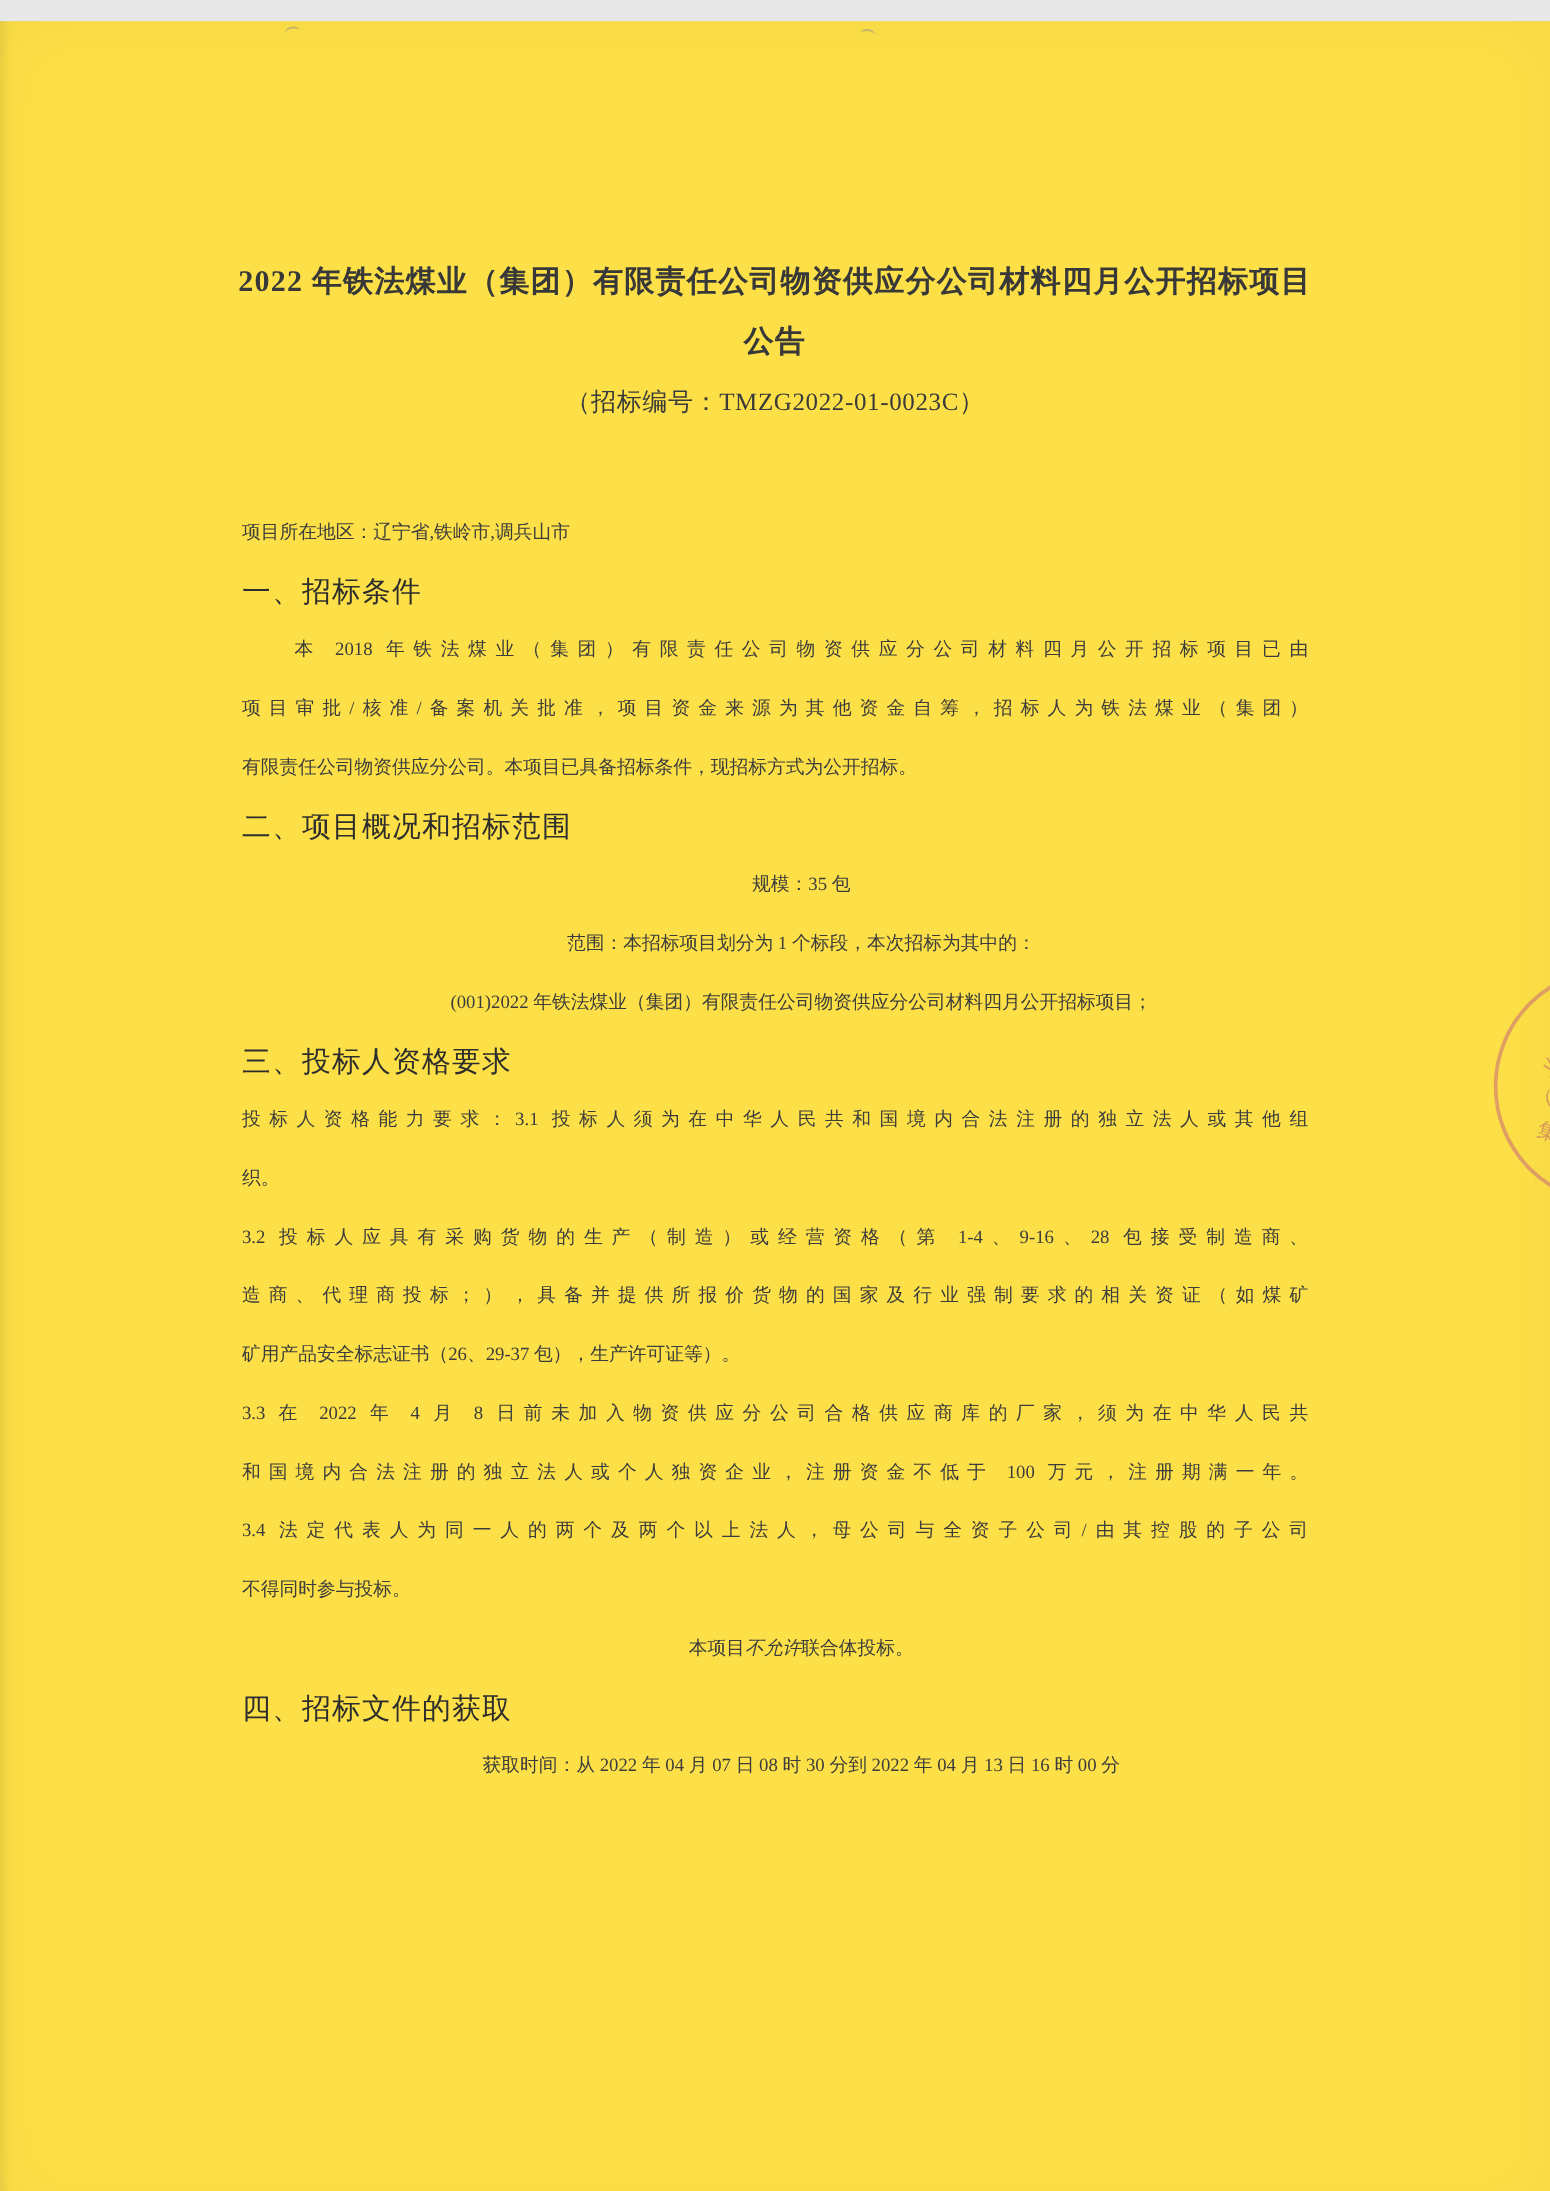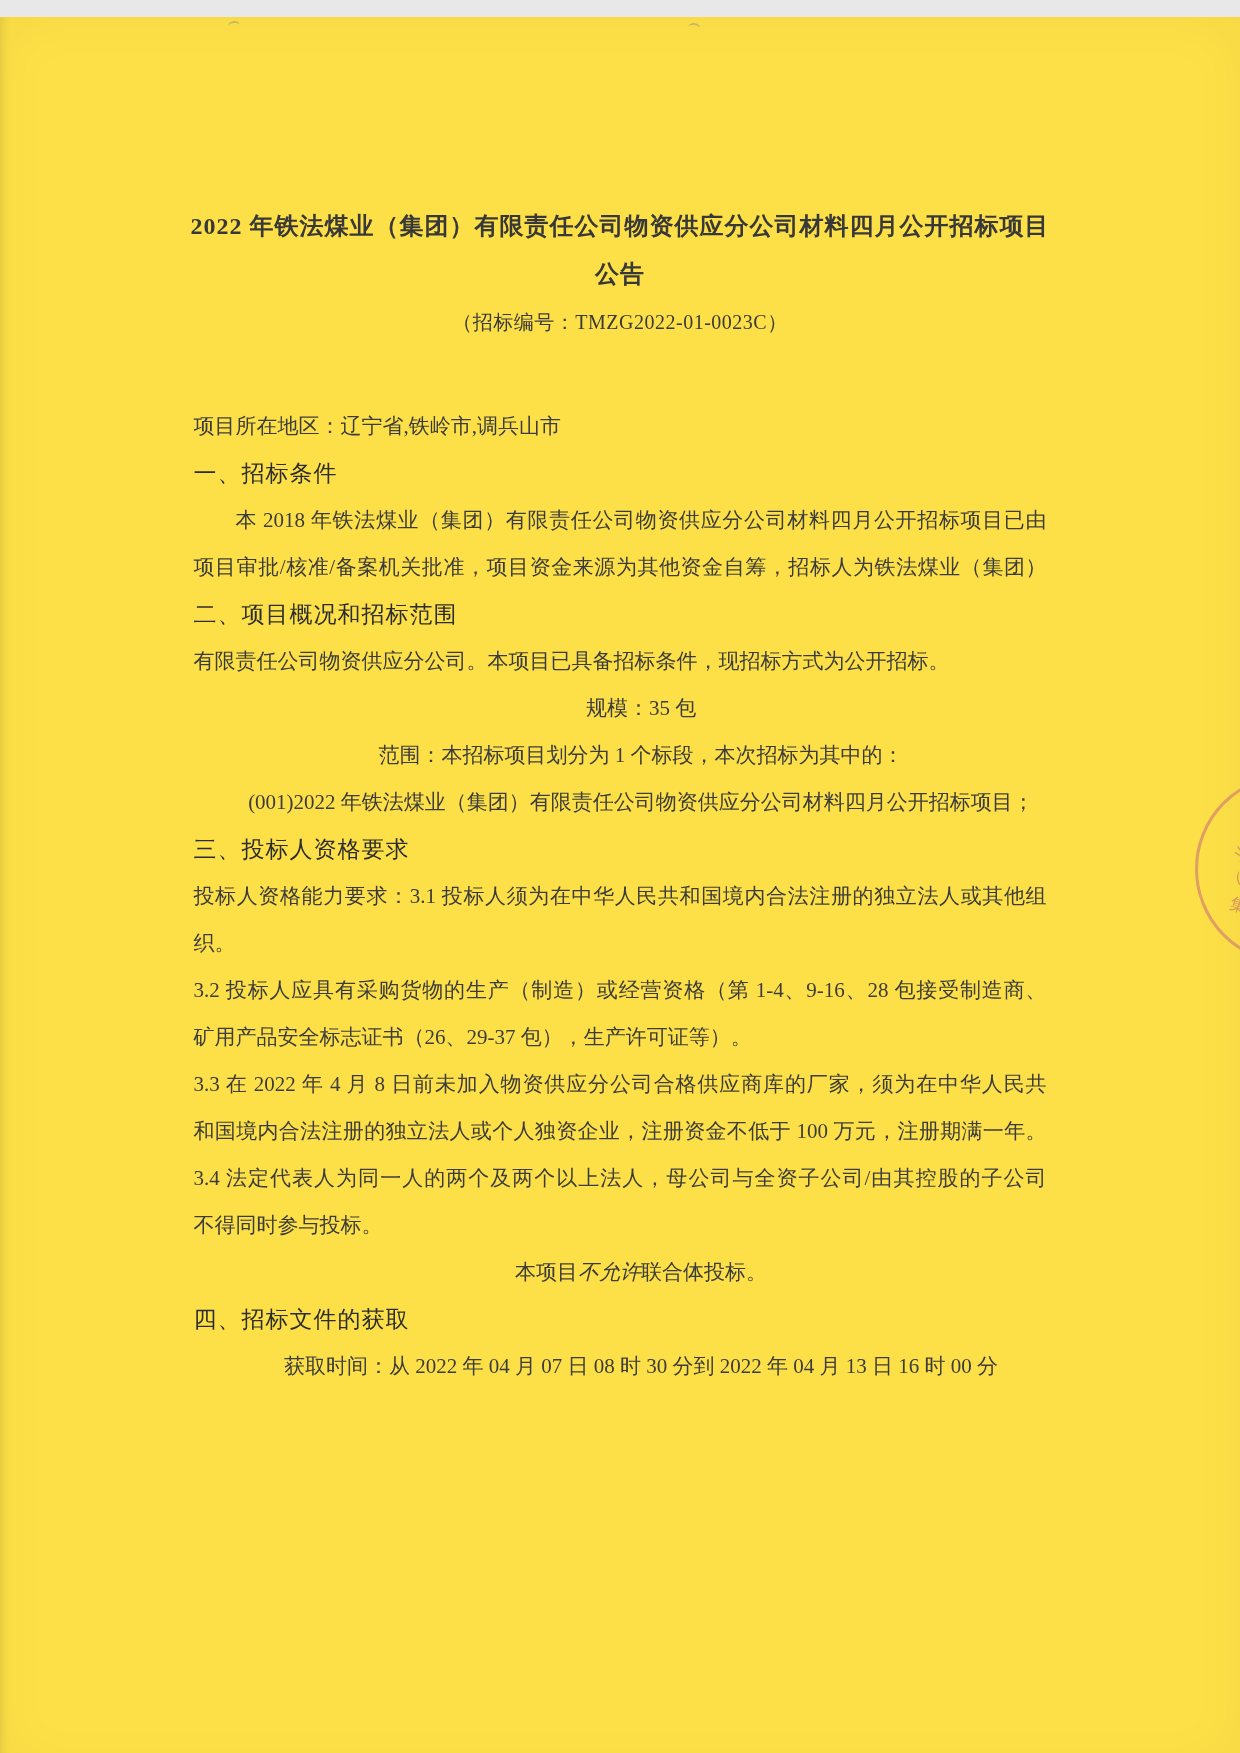--- a/index.html
+++ b/index.html
@@ -23,21 +23,21 @@
   .title-line {
     font-size: 24px; line-height: 48px; height: 48px;
     font-weight: 600; letter-spacing: 1px; color: #383838;
   }
   .subtitle-line {
     font-size: 20px; line-height: 48px; height: 48px;
     font-weight: 500; letter-spacing: 0.5px; color: #3a3a3a;
   }
 
   .body-block { width: 853px; margin: 57px auto 0 auto; }
-  .l { height: 47px; line-height: 47px; font-size: 21px; color: #3c3c3c; }
+  .l { height: 47px; line-height: 47px; font-size: 15px; color: #3c3c3c; }
   .l.fill { text-align: justify; text-align-last: justify; }
   .l.indent { padding-left: 42px; text-align: center; }
   .l.heading {
     font-family: "Liberation Sans", "DejaVu Sans", sans-serif;
     font-weight: 400; font-size: 23px; color: #2d2d2d; letter-spacing: 1px;
   }
   .l em { font-style: italic; }
 
   
   .stamp {
@@ -71,29 +71,30 @@
     <div class="title-line">2022 年铁法煤业（集团）有限责任公司物资供应分公司材料四月公开招标项目</div>
     <div class="title-line">公告</div>
     <div class="subtitle-line">（招标编号：TMZG2022-01-0023C）</div>
   </div>
 
   <div class="body-block">
     <div class="l">项目所在地区：辽宁省,铁岭市,调兵山市</div>
     <div class="l heading">一、招标条件</div>
     <div class="l indent fill">本 2018 年铁法煤业（集团）有限责任公司物资供应分公司材料四月公开招标项目已由</div>
     <div class="l fill">项目审批/核准/备案机关批准，项目资金来源为其他资金自筹，招标人为铁法煤业（集团）</div>
+    <div class="l">有限责任公司物资供应分公司。本项目已具备招标条件，现招标方式为公开招标。</div>
     <div class="l heading">二、项目概况和招标范围</div>
-    <div class="l">有限责任公司物资供应分公司。本项目已具备招标条件，现招标方式为公开招标。</div>
     <div class="l indent">规模：35 包</div>
     <div class="l indent">范围：本招标项目划分为 1 个标段，本次招标为其中的：</div>
     <div class="l indent">(001)2022 年铁法煤业（集团）有限责任公司物资供应分公司材料四月公开招标项目；</div>
     <div class="l heading">三、投标人资格要求</div>
     <div class="l fill">投标人资格能力要求：3.1 投标人须为在中华人民共和国境内合法注册的独立法人或其他组</div>
     <div class="l">织。</div>
     <div class="l fill">3.2 投标人应具有采购货物的生产（制造）或经营资格（第 1-4、9-16、28 包接受制造商、</div>
+    <div class="l fill">造商、代理商投标；），具备并提供所报价货物的国家及行业强制要求的相关资证（如煤矿</div>
     <div class="l">矿用产品安全标志证书（26、29-37 包），生产许可证等）。</div>
     <div class="l fill">3.3 在 2022 年 4 月 8 日前未加入物资供应分公司合格供应商库的厂家，须为在中华人民共</div>
     <div class="l fill">和国境内合法注册的独立法人或个人独资企业，注册资金不低于 100 万元，注册期满一年。</div>
     <div class="l fill">3.4 法定代表人为同一人的两个及两个以上法人，母公司与全资子公司/由其控股的子公司</div>
     <div class="l">不得同时参与投标。</div>
     <div class="l indent"><span>本项目</span><em>不允许</em><span>联合体投标。</span></div>
     <div class="l heading">四、招标文件的获取</div>
     <div class="l indent">获取时间：从 2022 年 04 月 07 日  08 时 30 分到 2022 年 04 月 13 日  16 时 00 分</div>
   </div>
 

